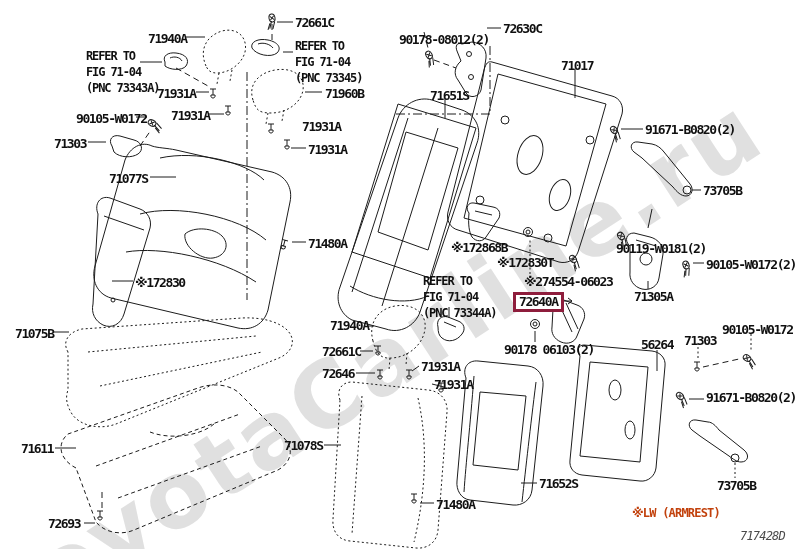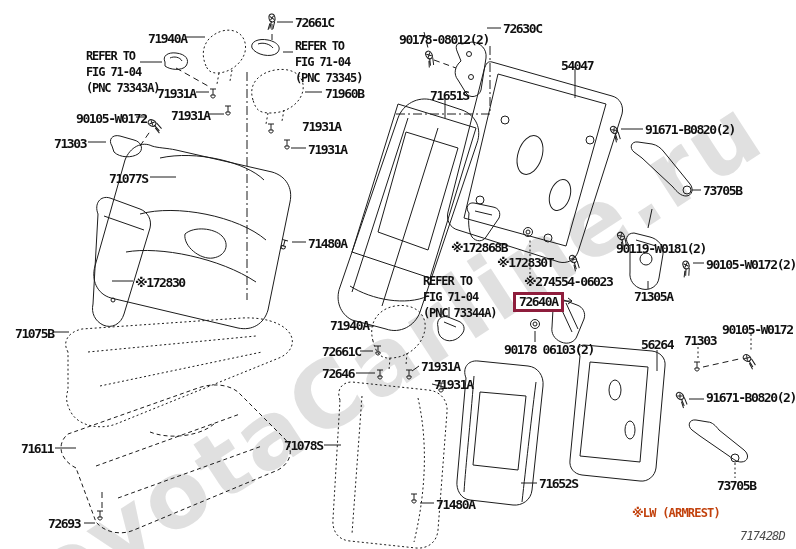--- a/index.html
+++ b/index.html
@@ -263,21 +263,21 @@
       <div class="part-label" style="left: 148px; top: 32px;">71940A</div>
       <div class="part-label" style="left: 295px; top: 16px;">72661C</div>
       <div class="part-label small" style="left: 86px; top: 48px;">REFER TO
 FIG 71-04
 (PNC 73343A)</div>
       <div class="part-label small" style="left: 295px; top: 38px;">REFER TO
 FIG 71-04
 (PNC 73345)</div>
       <div class="part-label" style="left: 399px; top: 21px; margin-top: 12px;">90178-08012(2)</div>
       <div class="part-label" style="left: 503px; top: 22px;">72630C</div>
-      <div class="part-label" style="left: 561px; top: 59px;">54047</div>
+      <div class="part-label" style="left: 561px; top: 59px;">71017</div>
       <div class="part-label" style="left: 157px; top: 87px;">71931A</div>
       <div class="part-label" style="left: 171px; top: 109px;">71931A</div>
       <div class="part-label" style="left: 325px; top: 87px;">71960B</div>
       <div class="part-label" style="left: 430px; top: 89px;">71651S</div>
       <div class="part-label" style="left: 76px; top: 112px;">90105-W0172</div>
       <div class="part-label" style="left: 302px; top: 120px;">71931A</div>
       <div class="part-label" style="left: 645px; top: 123px;">91671-B0820(2)</div>
       <div class="part-label" style="left: 54px; top: 137px;">71303</div>
       <div class="part-label" style="left: 308px; top: 143px;">71931A</div>
       <div class="part-label" style="left: 109px; top: 172px;">71077S</div>

